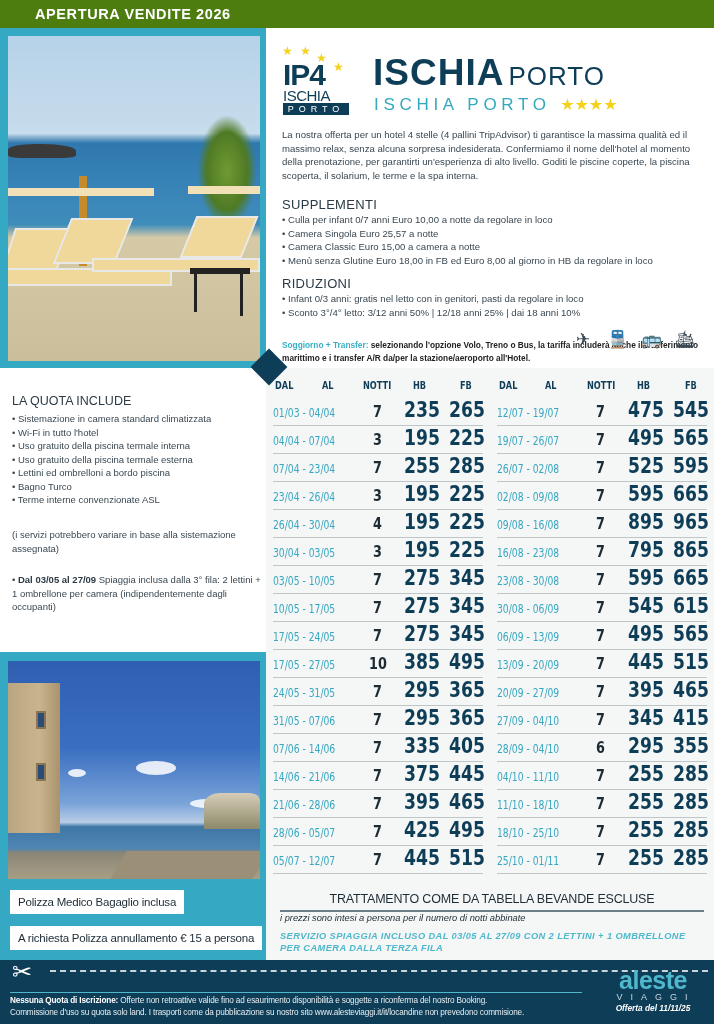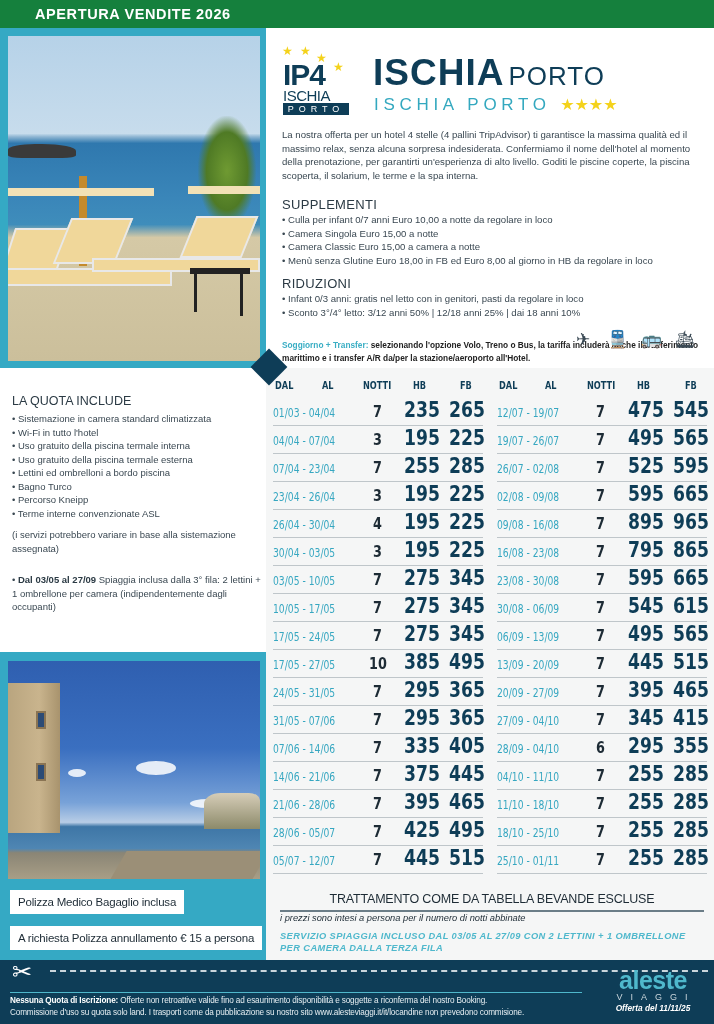--- a/index.html
+++ b/index.html
@@ -1,19 +1,19 @@
 <!DOCTYPE html>
 <html><head>
 <meta charset="utf-8">
 <style>
   * { box-sizing: border-box; margin: 0; padding: 0; }
   html, body { width: 714px; height: 1024px; overflow: hidden; }
   body { font-family: "Liberation Sans", sans-serif; background: #ffffff; position: relative; color: #2b3a44; }
 
-  .topbar { position: absolute; left: 0; top: 0; width: 714px; height: 36px; background: #15803d; }
+  .topbar { position: absolute; left: 0; top: 0; width: 714px; height: 36px; background: #4d7c0f; }
   .topbar .t { position: absolute; left: 35px; top: 6px; color: #fff; font-weight: bold; font-size: 14.5px; letter-spacing: 0.6px; }
 
   
   .leftcol-teal { position: absolute; left: 0; top: 28px; width: 266px; height: 340px; background: #35a9c4; }
   .photo1 { position: absolute; left: 8px; top: 36px; width: 252px; height: 325px; overflow: hidden;
     background: linear-gradient(180deg, #b6d2e8 0%, #c7dcec 30%, #8fb6d3 31%, #2f78ae 33%, #3a86b9 50%, #3f8dbb 58%, #d5c9a6 62%, #cbbf9b 100%); }
   .photo1 .rock { position:absolute; left: 0; top: 108px; width: 68px; height: 14px; background:#3a3a3a; border-radius: 40% 50% 20% 20%; }
   .photo1 .bush { position:absolute; left: 190px; top: 80px; width: 58px; height: 110px; background: radial-gradient(ellipse at 50% 50%, #6f9a32 0%, #4f7a25 50%, rgba(79,122,37,0) 72%); }
   .photo1 .pole { position:absolute; left: 71px; top: 140px; width: 8px; height: 90px; background:#c48a2c; }
   .photo1 .chair { position:absolute; background:#f0d79a; border:2px solid #e8e8e8; }
@@ -135,21 +135,21 @@
 <div class="subtitle">
   <span>ISCHIA PORTO</span>
   <span class="stars">★★★★</span>
 </div>
 
 <p class="intro">La nostra offerta per un hotel 4 stelle (4 pallini TripAdvisor) ti garantisce la massima qualità ed il massimo relax, senza alcuna sorpresa indesiderata. Confermiamo il nome dell'hotel al momento della prenotazione, per garantirti un'esperienza di alto livello. Goditi le piscine coperte, la piscina scoperta, il solarium, le terme e la spa interna.</p>
 
 <div class="sec-h" style="top:197px;">SUPPLEMENTI</div>
 <ul class="list" style="top:213px;">
   <li>Culla per infant 0/7 anni Euro 10,00 a notte da regolare in loco</li>
-  <li>Camera Singola Euro 15,00 a notte</li>
+  <li>Camera Singola Euro 25,57 a notte</li>
   <li>Camera Classic Euro 15,00 a camera a notte</li>
   <li>Menù senza Glutine Euro 18,00 in FB ed Euro 8,00 al giorno in HB da regolare in loco</li>
 </ul>
 
 <div class="sec-h" style="top:276px;">RIDUZIONI</div>
 <ul class="list" style="top:292px;">
   <li>Infant 0/3 anni: gratis nel letto con in genitori, pasti da regolare in loco</li>
   <li>Sconto 3°/4° letto:  3/12 anni 50% | 12/18 anni 25% | dai 18 anni 10%</li>
 </ul>
 
@@ -163,21 +163,20 @@
 
 <div class="include">
   <h3>LA QUOTA INCLUDE</h3>
   <ul>
     <li>Sistemazione in camera standard climatizzata</li>
     <li>Wi-Fi in tutto l'hotel</li>
     <li>Uso gratuito della piscina termale interna</li>
     <li>Uso gratuito della piscina termale esterna</li>
     <li>Lettini ed ombrelloni a bordo piscina</li>
     <li>Bagno Turco</li>
-    <li>Percorso Kneipp</li>
     <li>Terme interne convenzionate ASL</li>
   </ul>
   <p class="note">(i servizi potrebbero variare in base alla sistemazione assegnata)</p>
   <p class="beach">• <b>Dal 03/05 al 27/09</b><span> Spiaggia inclusa dalla 3° fila: 2 lettini + 1 ombrellone per camera (indipendentemente dagli occupanti)</span></p>
 </div>
 
 <div class="leftbottom"></div>
 <div class="photo2">
   <div class="cloud" style="left:128px;top:100px;width:40px;height:14px;"></div>
   <div class="cloud" style="left:60px;top:108px;width:18px;height:8px;"></div>

